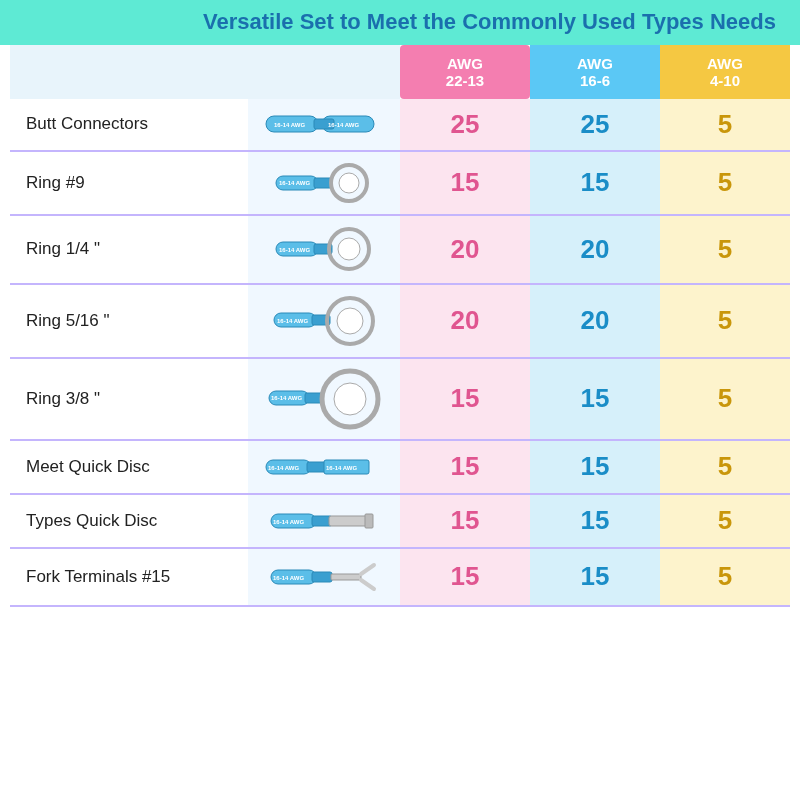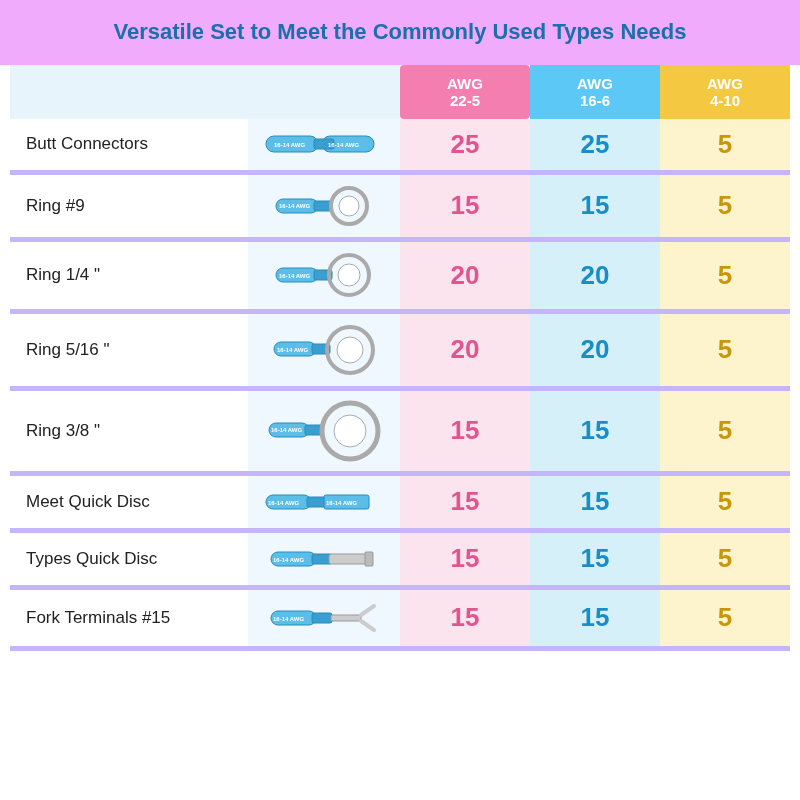--- a/index.html
+++ b/index.html
@@ -12,23 +12,23 @@
     }
 
     .page-wrapper {
       width: 800px;
       height: 800px;
       background: #fff;
       padding: 0;
     }
 
     .title-bar {
-      background: #f0abfc;
-      padding: 18px 24px;
-      text-align: center;
+      background: #5eead4;
+      padding: 8px 24px;
+      text-align: right;
     }
 
     .title-bar h1 {
       font-size: 22px;
       font-weight: bold;
       color: #1a6fad;
       line-height: 1.3;
     }
 
     .table-wrapper {
@@ -71,21 +71,21 @@
 
     .col-awg3 {
       background: #f5c842;
       color: #fff;
     }
 
     
     tr.data-row td {
       padding: 10px 8px;
       text-align: center;
-      border-bottom: 5px solid #c4b5fd;
+      border-bottom: 2px solid #c4b5fd;
       font-size: 16px;
     }
 
     tr.data-row td.row-name {
       text-align: left;
       font-size: 17px;
       color: #222;
       padding-left: 16px;
       background: #fff;
     }
@@ -137,21 +137,21 @@
 
   <div class="table-wrapper">
     <table>
       <thead>
         <tr class="header-row">
           <th class="col-name-header"></th>
           <th class="col-image-header"></th>
           <th class="col-awg1 header-awg-cell">
             <div>
               <span>AWG</span><br>
-              <span>22-5</span>
+              <span>22-13</span>
             </div>
           </th>
           <th class="col-awg2 header-awg-cell">
             <div>
               <span>AWG</span><br>
               <span>16-6</span>
             </div>
           </th>
           <th class="col-awg3 header-awg-cell">
             <div>

